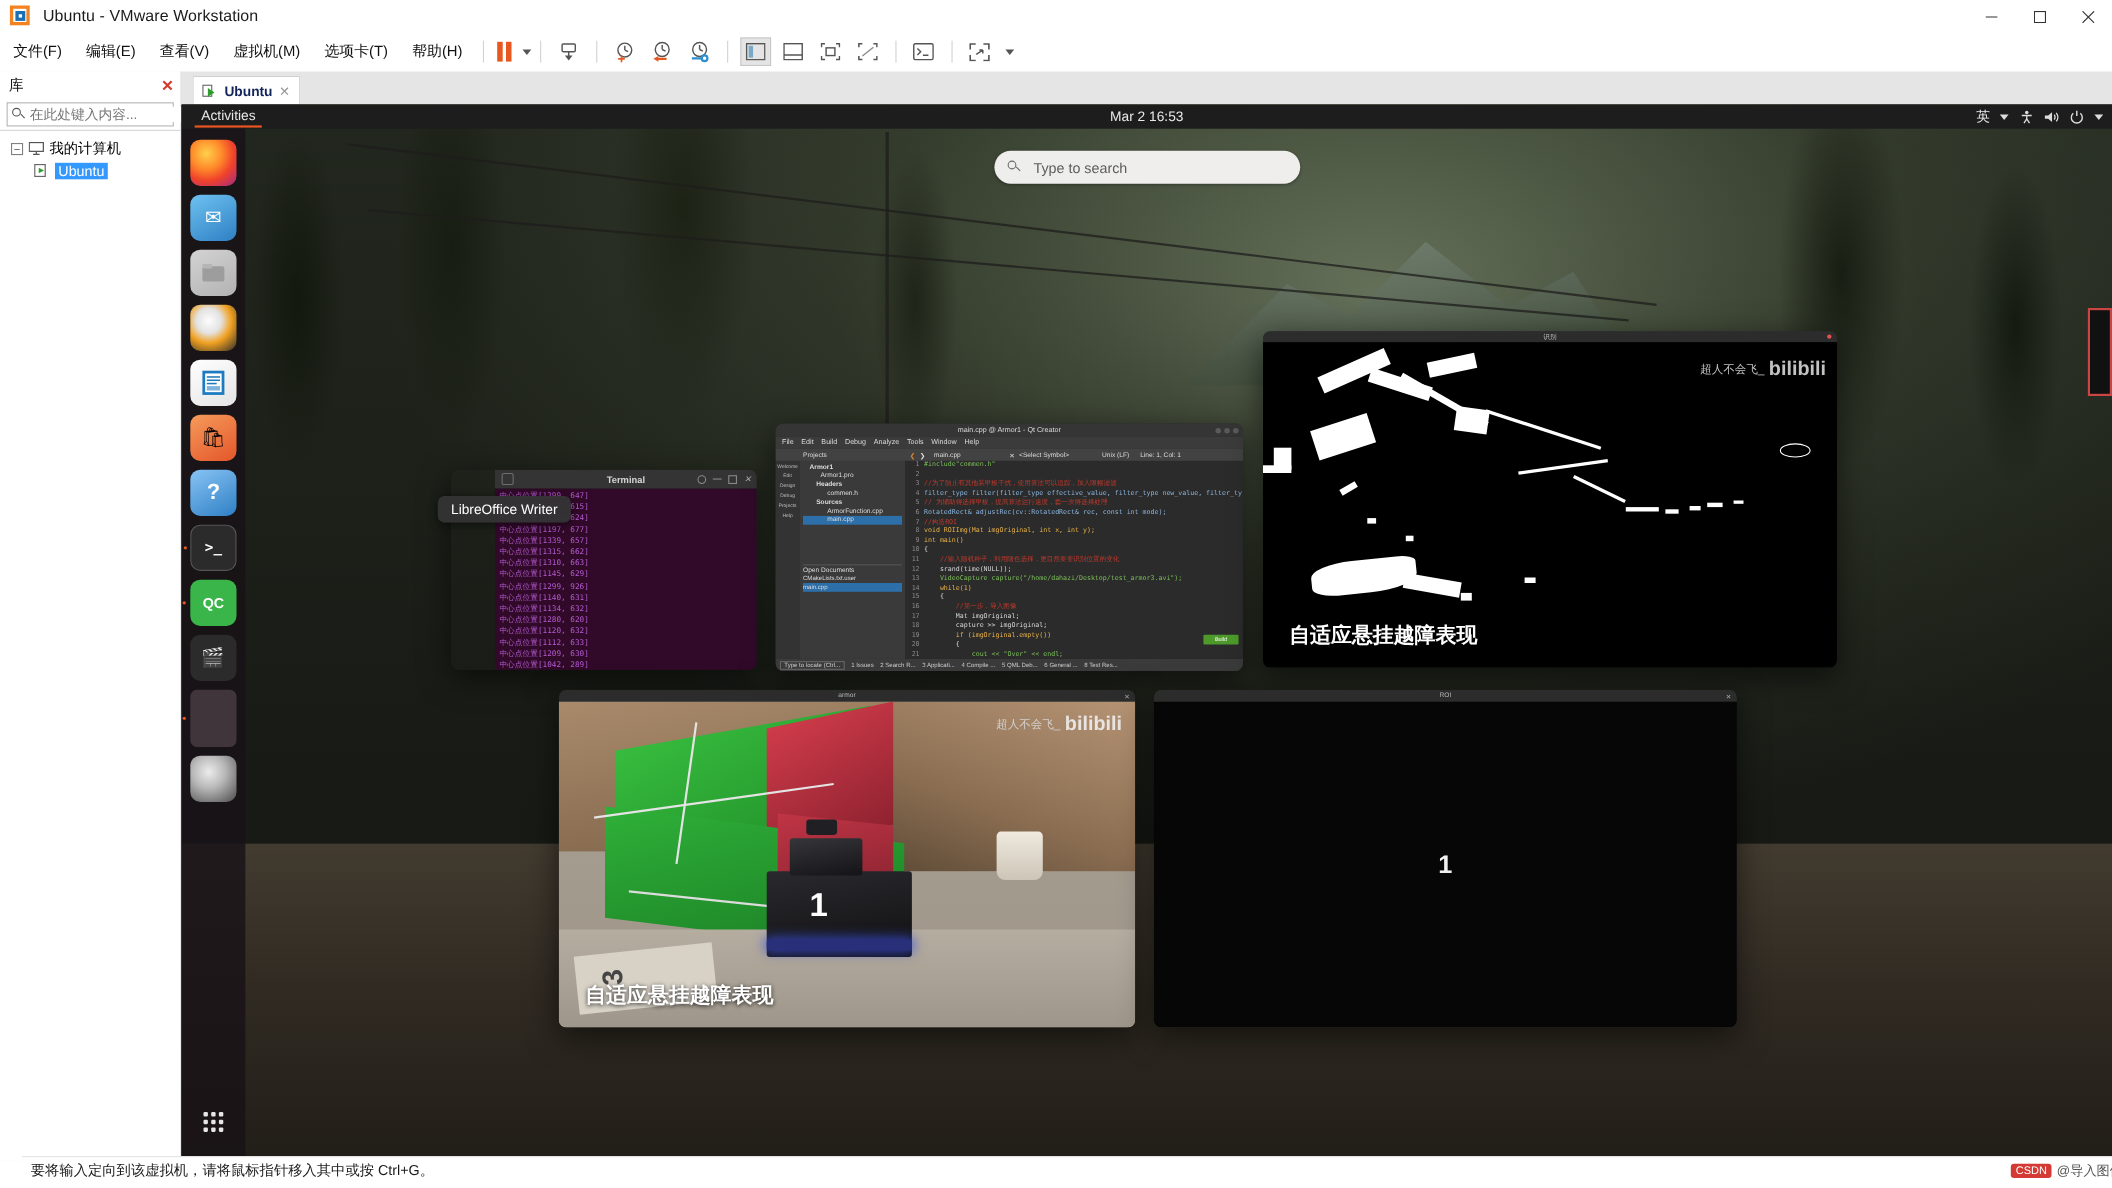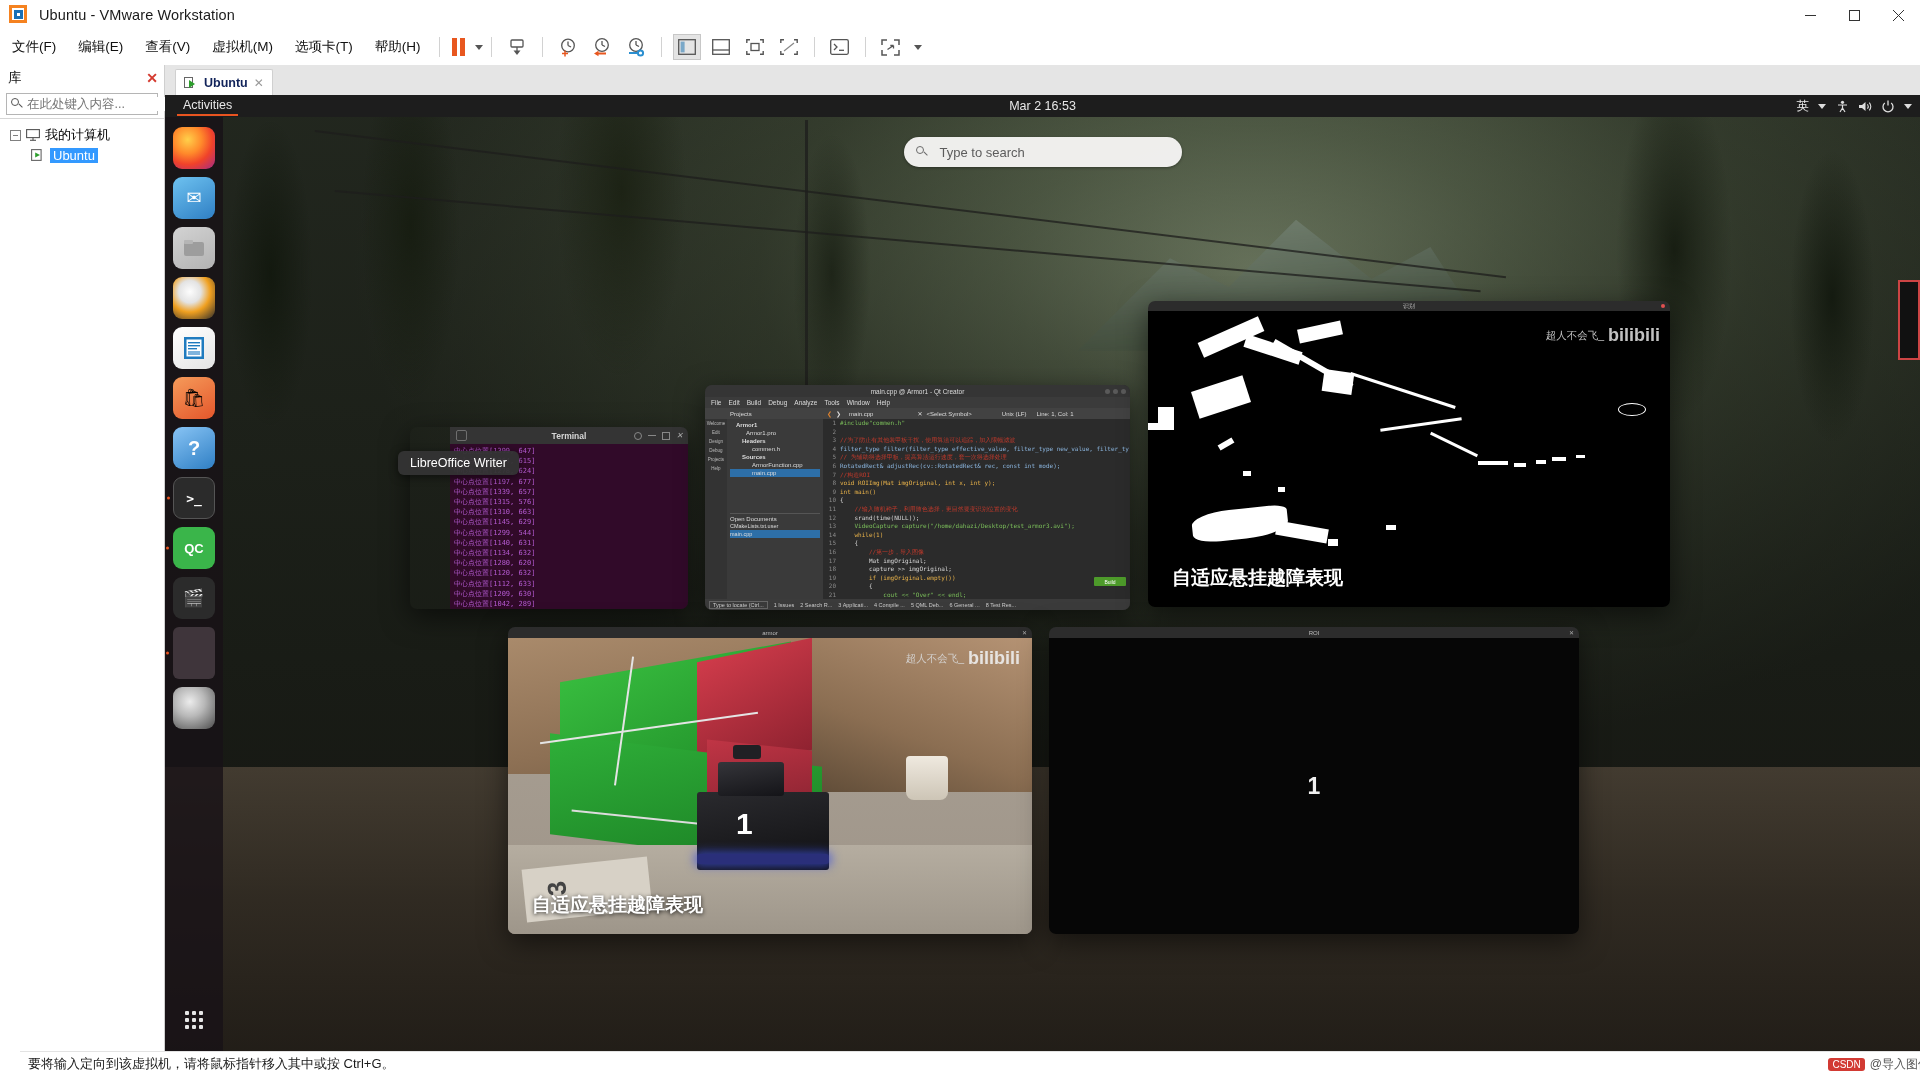--- a/index.html
+++ b/index.html
@@ -563,24 +563,24 @@
           <i style="display:block;width:8px;height:8px;border:1px solid #888"></i>
           <i style="display:block;color:#aaa;font-size:8px;line-height:8px">✕</i>
         </span>
       </div>
       <div class="term-body">
         <div class="tline">中心点位置[1399, 647]</div>
         <div class="tline">中心点位置[1364, 615]</div>
         <div class="tline">中心点位置[1278, 624]</div>
         <div class="tline">中心点位置[1197, 677]</div>
         <div class="tline">中心点位置[1339, 657]</div>
-        <div class="tline">中心点位置[1315, 576]</div>
+        <div class="tline">中心点位置[1315, 662]</div>
         <div class="tline">中心点位置[1310, 663]</div>
         <div class="tline">中心点位置[1145, 629]</div>
-        <div class="tline">中心点位置[1299, 544]</div>
+        <div class="tline">中心点位置[1299, 926]</div>
         <div class="tline">中心点位置[1140, 631]</div>
         <div class="tline">中心点位置[1134, 632]</div>
         <div class="tline">中心点位置[1280, 620]</div>
         <div class="tline">中心点位置[1120, 632]</div>
         <div class="tline">中心点位置[1112, 633]</div>
         <div class="tline">中心点位置[1209, 630]</div>
         <div class="tline">中心点位置[1042, 289]</div>
 
       </div>
     </div>

